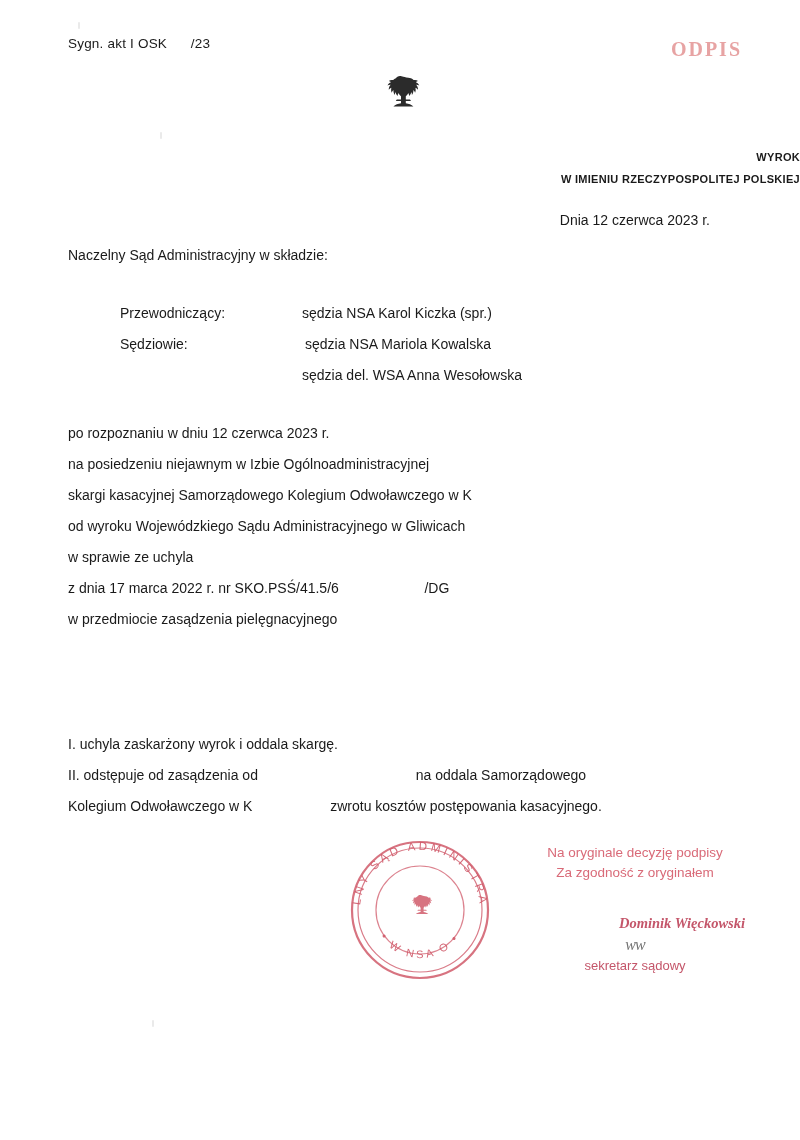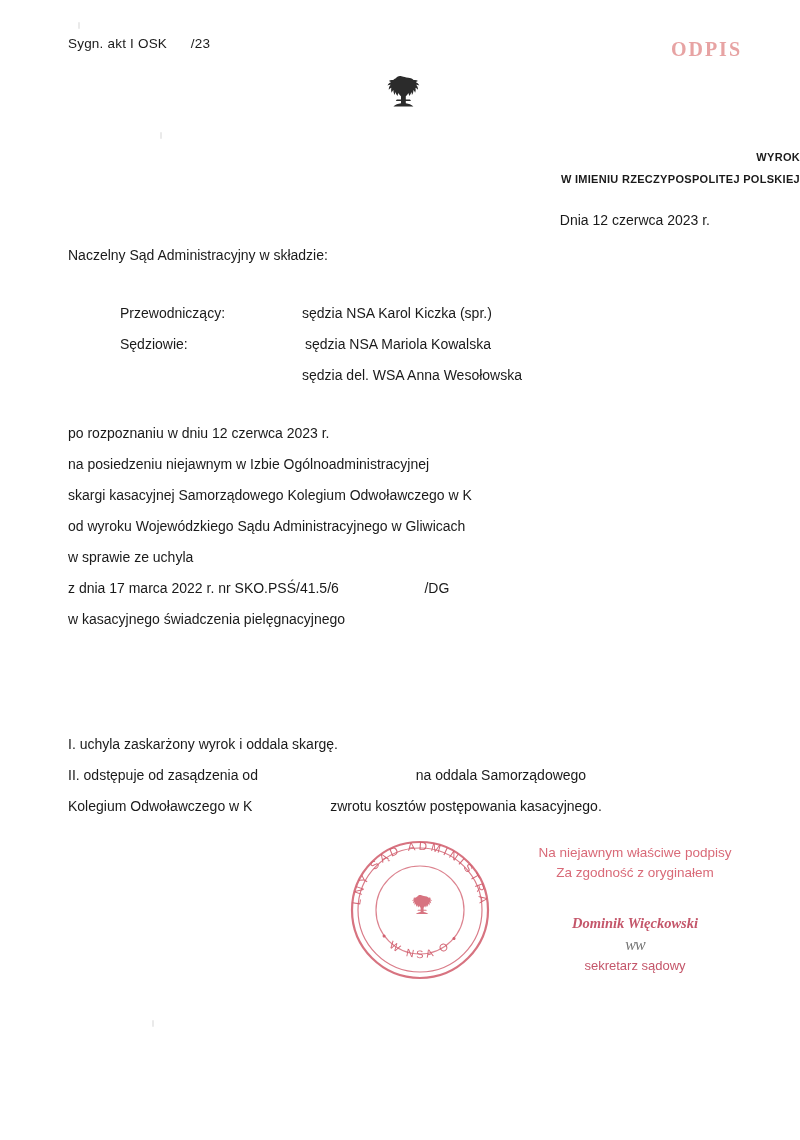--- a/index.html
+++ b/index.html
@@ -151,20 +151,21 @@
     text-align: center;
     width: 220px;
   }
   .sig .name {
     margin-top: 30px;
     font-family: "Liberation Serif", serif;
     font-style: italic;
     font-weight: bold;
     font-size: 14.5px;
     color: #c4566a;
+    text-align: right;
   }
   .sig .scribble {
     margin-top: 2px;
     font-family: "Liberation Serif", serif;
     font-style: italic;
     font-size: 16px;
     color: #737373;
     letter-spacing: -1px;
   }
   .sig .role {
@@ -224,21 +225,21 @@
     </div>
   </div>
 
   <div class="recitals">
     <div class="r">po rozpoznaniu w dniu 12 czerwca 2023 r.</div>
     <div class="r">na posiedzeniu niejawnym w Izbie Ogólnoadministracyjnej</div>
     <div class="r">skargi kasacyjnej Samorządowego Kolegium Odwoławczego w K</div>
     <div class="r">od wyroku Wojewódzkiego Sądu Administracyjnego w Gliwicach</div>
     <div class="r">w sprawie ze uchyla</div>
     <div class="r">z dnia 17 marca 2022 r. nr SKO.PSŚ/41.5/6                      /DG</div>
-    <div class="r">w kasacyjnego świadczenia pielęgnacyjnego</div>
+    <div class="r">w przedmiocie zasądzenia pielęgnacyjnego</div>
   </div>
 
   <div class="rulings">
     <div>I. uchyla zaskarżony wyrok i oddala skargę.</div>
     <div>
       <span>II.  odstępuje  od  zasądzenia  od</span>
       <span class="gap-wide"></span>
       <span>na  oddala  Samorządowego</span>
       <span class="ruling-2b">
         <span>Kolegium Odwoławczego w K</span>
@@ -263,21 +264,21 @@
       <text font-family="Liberation Sans, sans-serif" font-size="11" letter-spacing="3" fill="#d05a6a" opacity="0.9">
         <textPath href="#arcBottom" startOffset="50%" text-anchor="middle">• W NSA O •</textPath>
       </text>
       <g fill="#d05a6a" opacity="0.85" transform="translate(80,80) scale(0.62) translate(-26,-28)">
         <path d="M26 4c-2 0-3.4 1.1-4.2 2.3-1 .3-2 .9-2.6 1.8-1.6-.4-3.2-.1-4.4.8.9.2 1.7.7 2.2 1.4-1.6.5-2.9 1.7-3.5 3.3 1-.6 2.1-.9 3.2-.8-1.3 1.3-2 3.1-1.9 4.9.7-.9 1.6-1.6 2.6-2-.5 1.7-.4 3.5.3 5 .3-1 .9-1.9 1.7-2.6-.1 1.8.4 3.6 1.5 5-.1-1.1.1-2.2.6-3.2.3 1.6 1.1 3.1 2.3 4.2-.3-1 .3-2.1.8-3 .4 1.3 1.3 2.4 2.4 3.1v3.3h-4.2l-1 1.6h5.2v2.2c-3 .4-5.6 1.5-7.6 3.1h20c-2-1.6-4.6-2.7-7.6-3.1v-2.2h5.2l-1-1.6h-4.2v-3.3c1.1-.7 2-1.8 2.4-3.1.5.9 1.1 2 .8 3 1.2-1.1 2-2.6 2.3-4.2.5 1 .7 2.1.6 3.2 1.1-1.4 1.6-3.2 1.5-5 .8.7 1.4 1.6 1.7 2.6.7-1.5.8-3.3.3-5 1 .4 1.9 1.1 2.6 2 .1-1.8-.6-3.6-1.9-4.9 1.1-.1 2.2.2 3.2.8-.6-1.6-1.9-2.8-3.5-3.3.5-.7 1.3-1.2 2.2-1.4-1.2-.9-2.8-1.2-4.4-.8-.6-.9-1.6-1.5-2.6-1.8C29.4 5.1 28 4 26 4z"></path>
       </g>
     </svg>
   </div>
 
   <div class="sig">
-    <div>Na niejawnym właściwe podpisy</div>
+    <div>Na oryginale decyzję podpisy</div>
     <div>Za zgodność z oryginałem</div>
     <div class="name">Dominik Więckowski</div>
     <div class="scribble">ww</div>
     <div class="role">sekretarz sądowy</div>
   </div>
 
   <div class="speck" style="left:78px; top:22px;"></div>
   <div class="speck" style="left:160px; top:132px;"></div>
   <div class="speck" style="left:152px; top:1020px;"></div>
 

